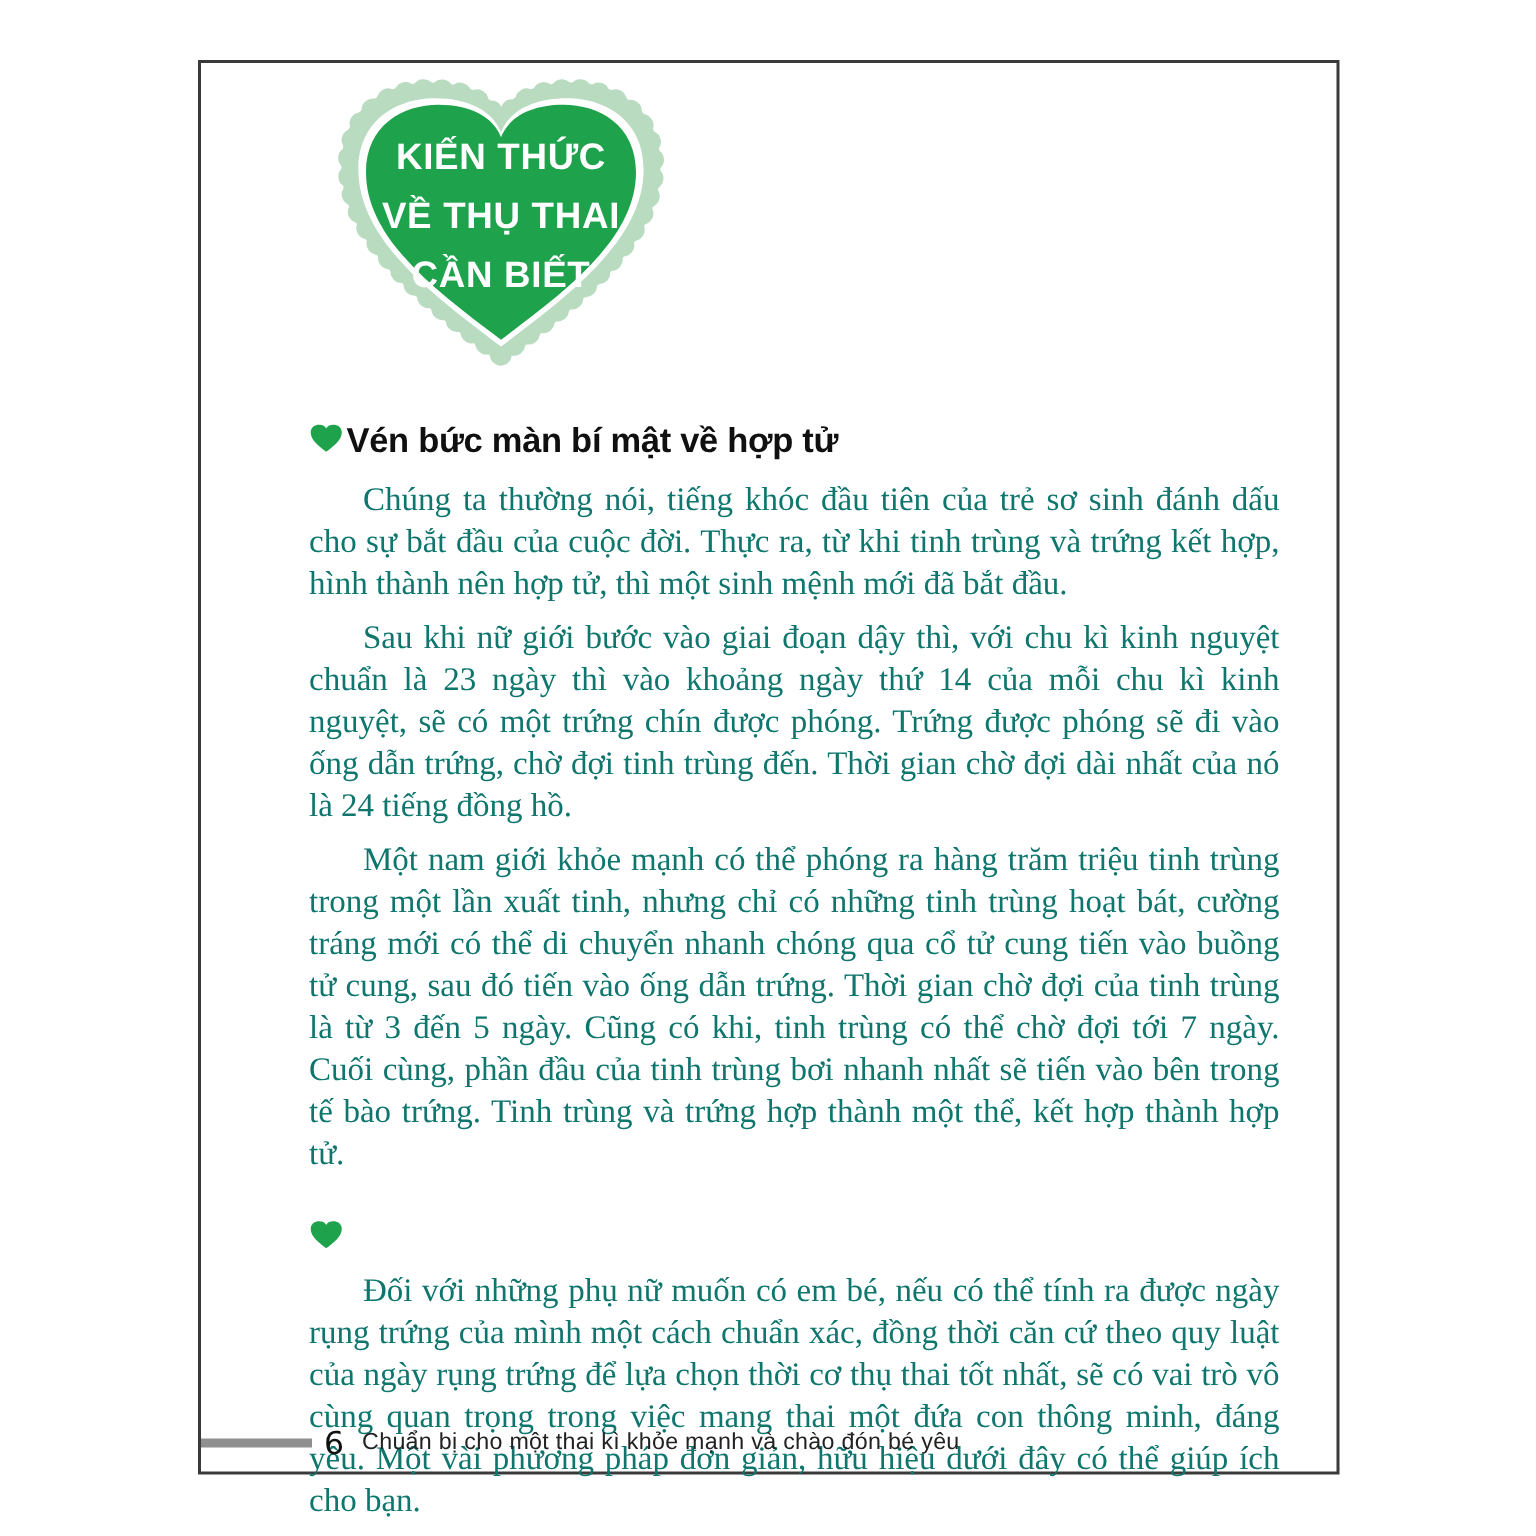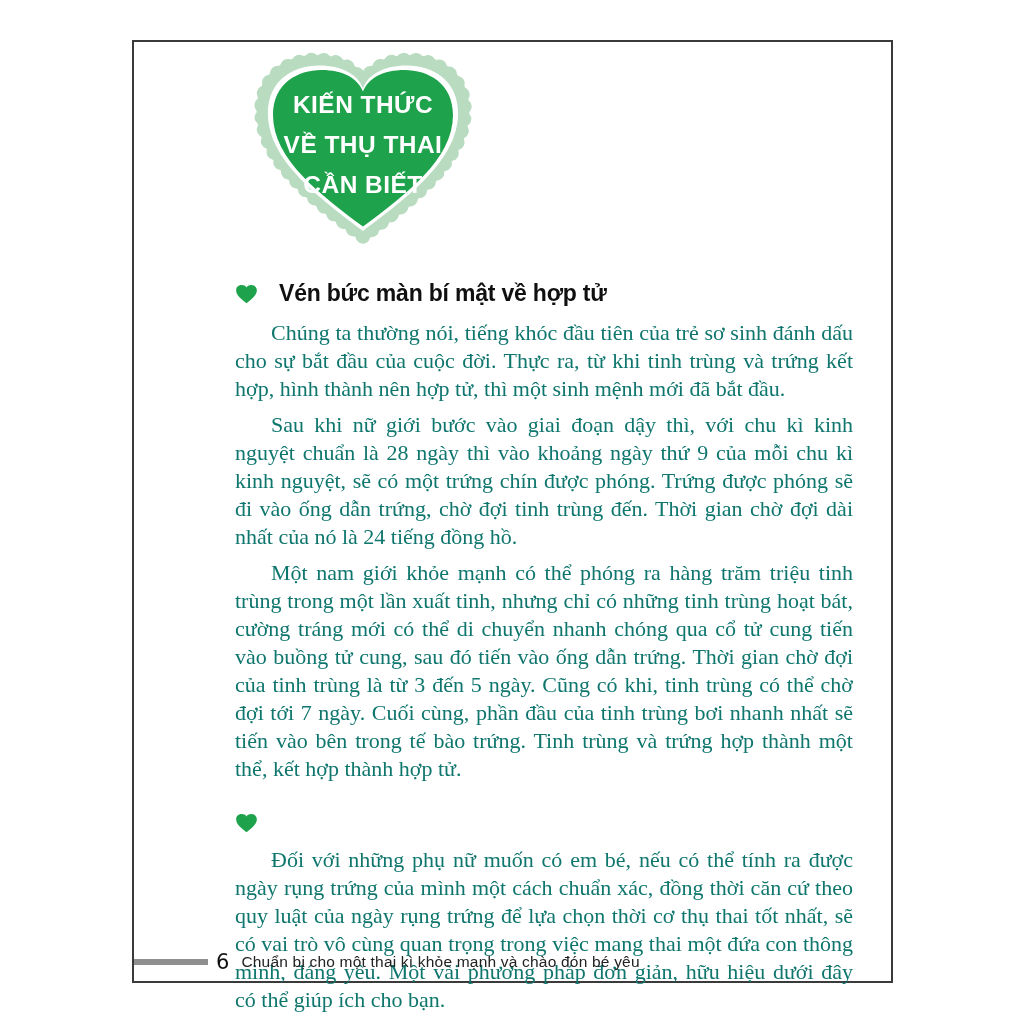--- a/index.html
+++ b/index.html
@@ -11,32 +11,32 @@
     overflow: hidden;
   }
   .page {
     position: absolute;
     left: 132px; top: 40px;
     width: 761px; height: 943px;
     background: #ffffff;
     border: 2px solid #3a3a3a;
   }
   .content {
-    padding: 8px 38px 0 101px;
+    padding: 8px 38px 0 72px;
   }
   .badge-wrap {
     margin: 2px 0 0 15px;
     width: 226px; height: 200px;
   }
   .sections { margin-top: 24px; }
   .section { margin-top: 28px; }
   .sec-heading {
     display: flex;
-    align-items: center;
-    gap: 21px;
+    align-items: flex-start;
+    gap: 2px;
     font-family: "Liberation Sans", sans-serif;
     font-size: 23px;
     font-weight: bold;
     color: #101010;
     letter-spacing: -0.2px;
     margin-bottom: 12px;
   }
   .heart-bullet { display: inline-flex; flex: 0 0 auto; margin-top: 2px; }
   .body-p {
     font-family: "Liberation Serif", serif;
@@ -104,21 +104,21 @@
         <section class="section">
           <h2 class="sec-heading">
             <span class="heart-bullet">
               <svg width="23" height="21" viewBox="0 0 240 212">
                 <path d="M120 196 C 70 158, 12 116, 12 62 C 12 24, 42 8, 70 8 C 96 8, 114 18, 120 34 C 126 18, 144 8, 170 8 C 198 8, 228 24, 228 62 C 228 116, 170 158, 120 196 Z" fill="#1ea24b"></path>
               </svg>
             </span>
             <span>Vén bức màn bí mật về hợp tử</span>
           </h2>
           <p class="body-p">Chúng ta thường nói, tiếng khóc đầu tiên của trẻ sơ sinh đánh dấu cho sự bắt đầu của cuộc đời. Thực ra, từ khi tinh trùng và trứng kết hợp, hình thành nên hợp tử, thì một sinh mệnh mới đã bắt đầu.</p>
-          <p class="body-p">Sau khi nữ giới bước vào giai đoạn dậy thì, với chu kì kinh nguyệt chuẩn là 28 ngày thì vào khoảng ngày thứ 9 của mỗi chu kì kinh nguyệt, sẽ có một trứng chín được phóng. Trứng được phóng sẽ đi vào ống dẫn trứng, chờ đợi tinh trùng đến. Thời gian chờ đợi dài nhất của nó là 24 tiếng đồng hồ.</p>
+          <p class="body-p">Sau khi nữ giới bước vào giai đoạn dậy thì, với chu kì kinh nguyệt chuẩn là 23 ngày thì vào khoảng ngày thứ 14 của mỗi chu kì kinh nguyệt, sẽ có một trứng chín được phóng. Trứng được phóng sẽ đi vào ống dẫn trứng, chờ đợi tinh trùng đến. Thời gian chờ đợi dài nhất của nó là 24 tiếng đồng hồ.</p>
           <p class="body-p">Một nam giới khỏe mạnh có thể phóng ra hàng trăm triệu tinh trùng trong một lần xuất tinh, nhưng chỉ có những tinh trùng hoạt bát, cường tráng mới có thể di chuyển nhanh chóng qua cổ tử cung tiến vào buồng tử cung, sau đó tiến vào ống dẫn trứng. Thời gian chờ đợi của tinh trùng là từ 3 đến 5 ngày. Cũng có khi, tinh trùng có thể chờ đợi tới 7 ngày. Cuối cùng, phần đầu của tinh trùng bơi nhanh nhất sẽ tiến vào bên trong tế bào trứng. Tinh trùng và trứng hợp thành một thể, kết hợp thành hợp tử.</p>
         </section>
         <section class="section">
           <h2 class="sec-heading">
             <span class="heart-bullet">
               <svg width="23" height="21" viewBox="0 0 240 212">
                 <path d="M120 196 C 70 158, 12 116, 12 62 C 12 24, 42 8, 70 8 C 96 8, 114 18, 120 34 C 126 18, 144 8, 170 8 C 198 8, 228 24, 228 62 C 228 116, 170 158, 120 196 Z" fill="#1ea24b"></path>
               </svg>
             </span>
           </h2>

